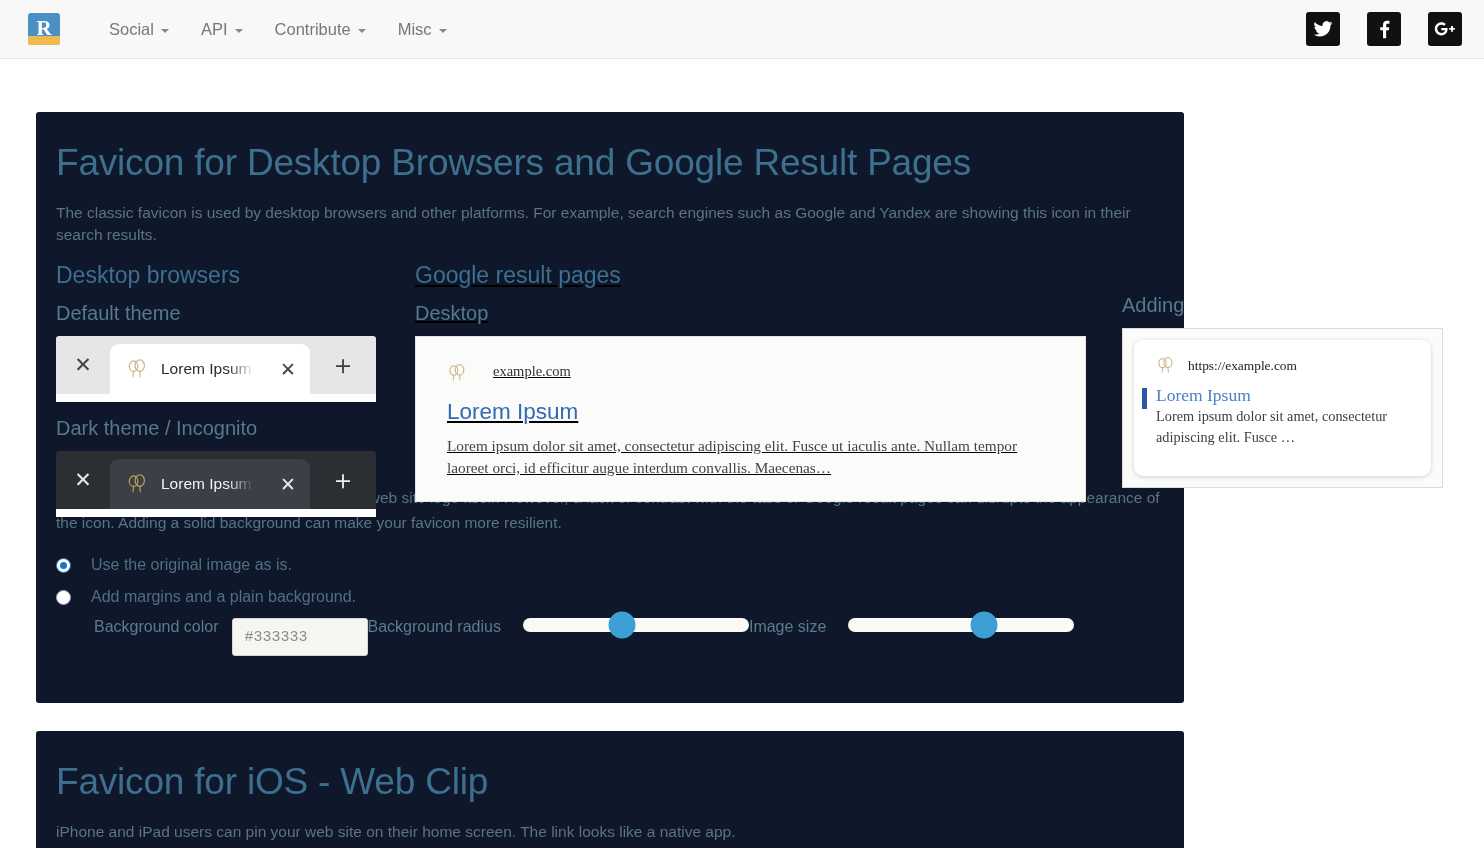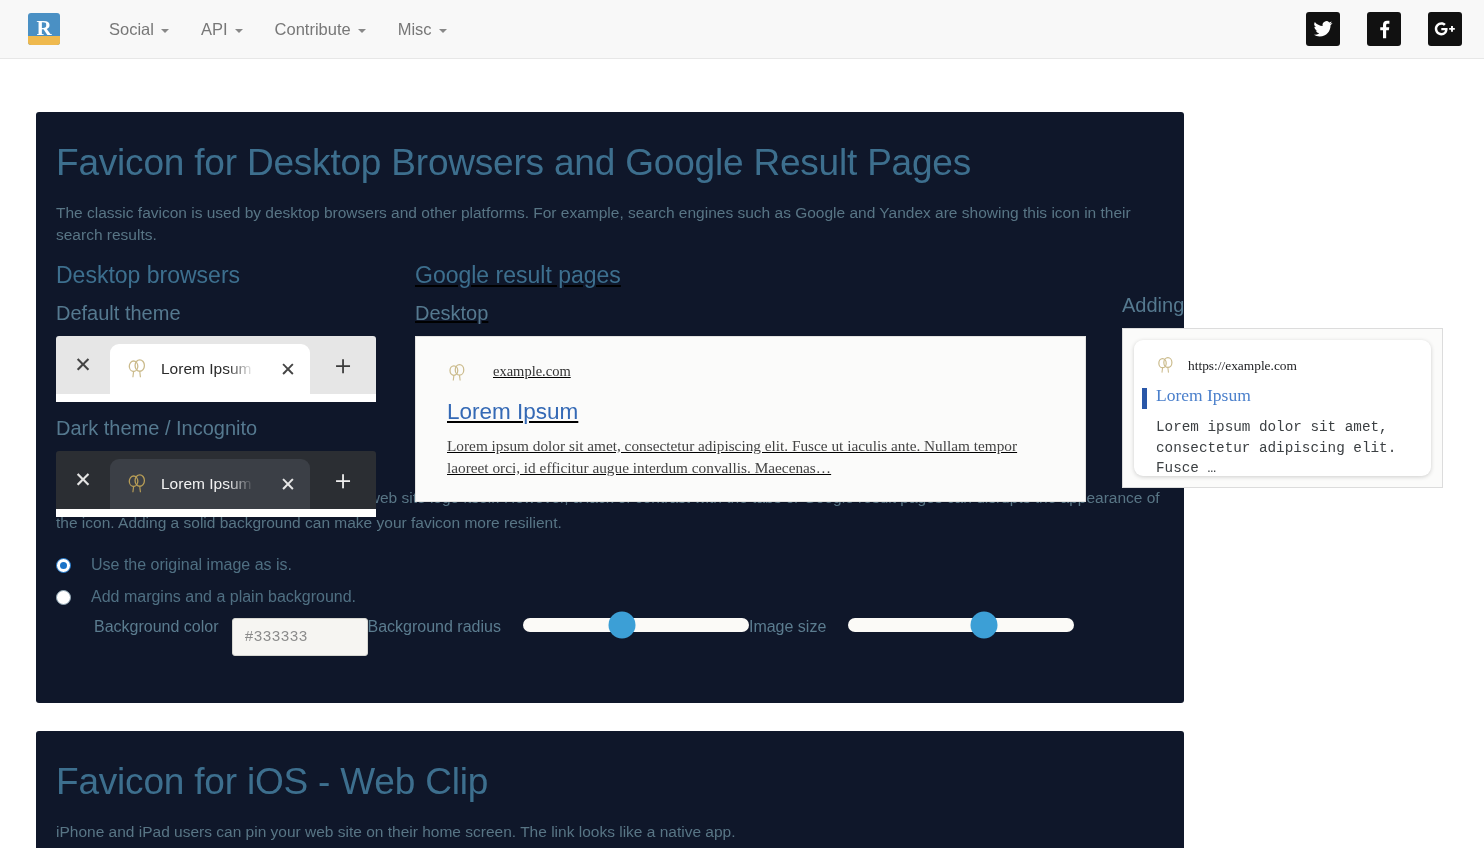--- a/index.html
+++ b/index.html
@@ -177,22 +177,22 @@
   }
   .msite{ display:flex; align-items:center; gap:13px; }
   .msite-url{ color:#202124; font-size:13.4px; font-family:"Liberation Serif", serif; }
   .mtitle-row{ display:flex; align-items:center; margin-top:10px; position:relative; }
   .mbar{
     position:absolute; left:-14px; top:3px; width:5px; height:21px;
     background:#2a57a8;
   }
   .mtitle{ color:#4a7fcb; font-size:17.5px; font-family:"Liberation Serif", serif; }
   .msnippet{
-    color:#3c4043; font-size:14.3px; margin-top:11px; line-height:1.42;
-    font-family:Liberation Mono, monospace;
+    color:#3c4043; font-size:14.3px; line-height:1.42;
+    font-family:Liberation Serif, serif;
   }
 
   
   .contrast{
     color:#587585; font-size:15.5px; margin:0;
     padding:0 20px 0 20px; line-height:1.6; max-width:1400px;
   }
   .radios{ padding-left:20px; margin-top:20px; }
   .radio-row{ display:flex; align-items:center; gap:20px; margin-bottom:14px; cursor:pointer; }
   .radio{

